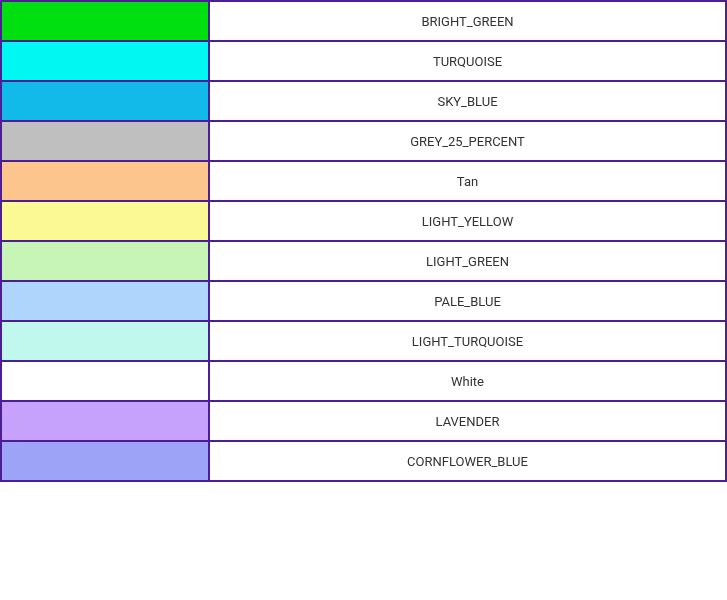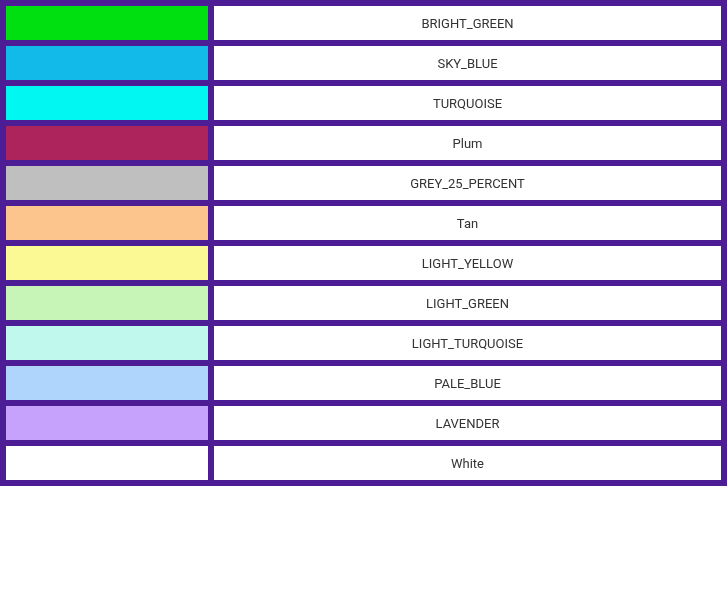--- a/index.html
+++ b/index.html
@@ -11,21 +11,21 @@
       font-family: -apple-system, BlinkMacSystemFont, "Segoe UI", Roboto, "Helvetica Neue", Arial, sans-serif;
       width: 727px;
       height: 600px;
       background: #ffffff;
     }
     .color-table {
       width: 100%;
       border-collapse: collapse;
     }
     .color-table td {
-      border: 6px solid #4c1d95;
+      border: 2px solid #4c1d95;
       height: 40px;
       padding: 0;
     }
     .swatch-cell {
       width: 208px;
     }
     .swatch {
       width: 100%;
       height: 100%;
     }
@@ -42,35 +42,29 @@
 <table class="color-table">
   <tbody>
       <tr>
         <td class="swatch-cell">
           <div class="swatch" style="background-color: rgb(0, 224, 16);"></div>
         </td>
         <td class="name-cell">BRIGHT_GREEN</td>
       </tr>
       <tr>
         <td class="swatch-cell">
-          <div class="swatch" style="background-color: rgb(18, 186, 233);"></div>
-        </td>
-        <td class="name-cell">SKY_BLUE</td>
-      </tr>
-      <tr>
-        <td class="swatch-cell">
           <div class="swatch" style="background-color: rgb(0, 247, 242);"></div>
         </td>
         <td class="name-cell">TURQUOISE</td>
       </tr>
       <tr>
         <td class="swatch-cell">
-          <div class="swatch" style="background-color: rgb(173, 35, 91);"></div>
+          <div class="swatch" style="background-color: rgb(18, 186, 233);"></div>
         </td>
-        <td class="name-cell">Plum</td>
+        <td class="name-cell">SKY_BLUE</td>
       </tr>
       <tr>
         <td class="swatch-cell">
           <div class="swatch" style="background-color: rgb(191, 191, 191);"></div>
         </td>
         <td class="name-cell">GREY_25_PERCENT</td>
       </tr>
       <tr>
         <td class="swatch-cell">
           <div class="swatch" style="background-color: rgb(251, 197, 141);"></div>
@@ -84,36 +78,42 @@
         <td class="name-cell">LIGHT_YELLOW</td>
       </tr>
       <tr>
         <td class="swatch-cell">
           <div class="swatch" style="background-color: rgb(199, 245, 183);"></div>
         </td>
         <td class="name-cell">LIGHT_GREEN</td>
       </tr>
       <tr>
         <td class="swatch-cell">
+          <div class="swatch" style="background-color: rgb(176, 213, 253);"></div>
+        </td>
+        <td class="name-cell">PALE_BLUE</td>
+      </tr>
+      <tr>
+        <td class="swatch-cell">
           <div class="swatch" style="background-color: rgb(193, 248, 238);"></div>
         </td>
         <td class="name-cell">LIGHT_TURQUOISE</td>
       </tr>
       <tr>
         <td class="swatch-cell">
-          <div class="swatch" style="background-color: rgb(176, 213, 253);"></div>
+          <div class="swatch" style="background-color: rgb(255, 255, 255);"></div>
         </td>
-        <td class="name-cell">PALE_BLUE</td>
+        <td class="name-cell">White</td>
       </tr>
       <tr>
         <td class="swatch-cell">
           <div class="swatch" style="background-color: rgb(198, 162, 252);"></div>
         </td>
         <td class="name-cell">LAVENDER</td>
       </tr>
       <tr>
         <td class="swatch-cell">
-          <div class="swatch" style="background-color: rgb(255, 255, 255);"></div>
+          <div class="swatch" style="background-color: rgb(157, 163, 247);"></div>
         </td>
-        <td class="name-cell">White</td>
+        <td class="name-cell">CORNFLOWER_BLUE</td>
       </tr>
     </tbody>
 </table>
 
 </body></html>

